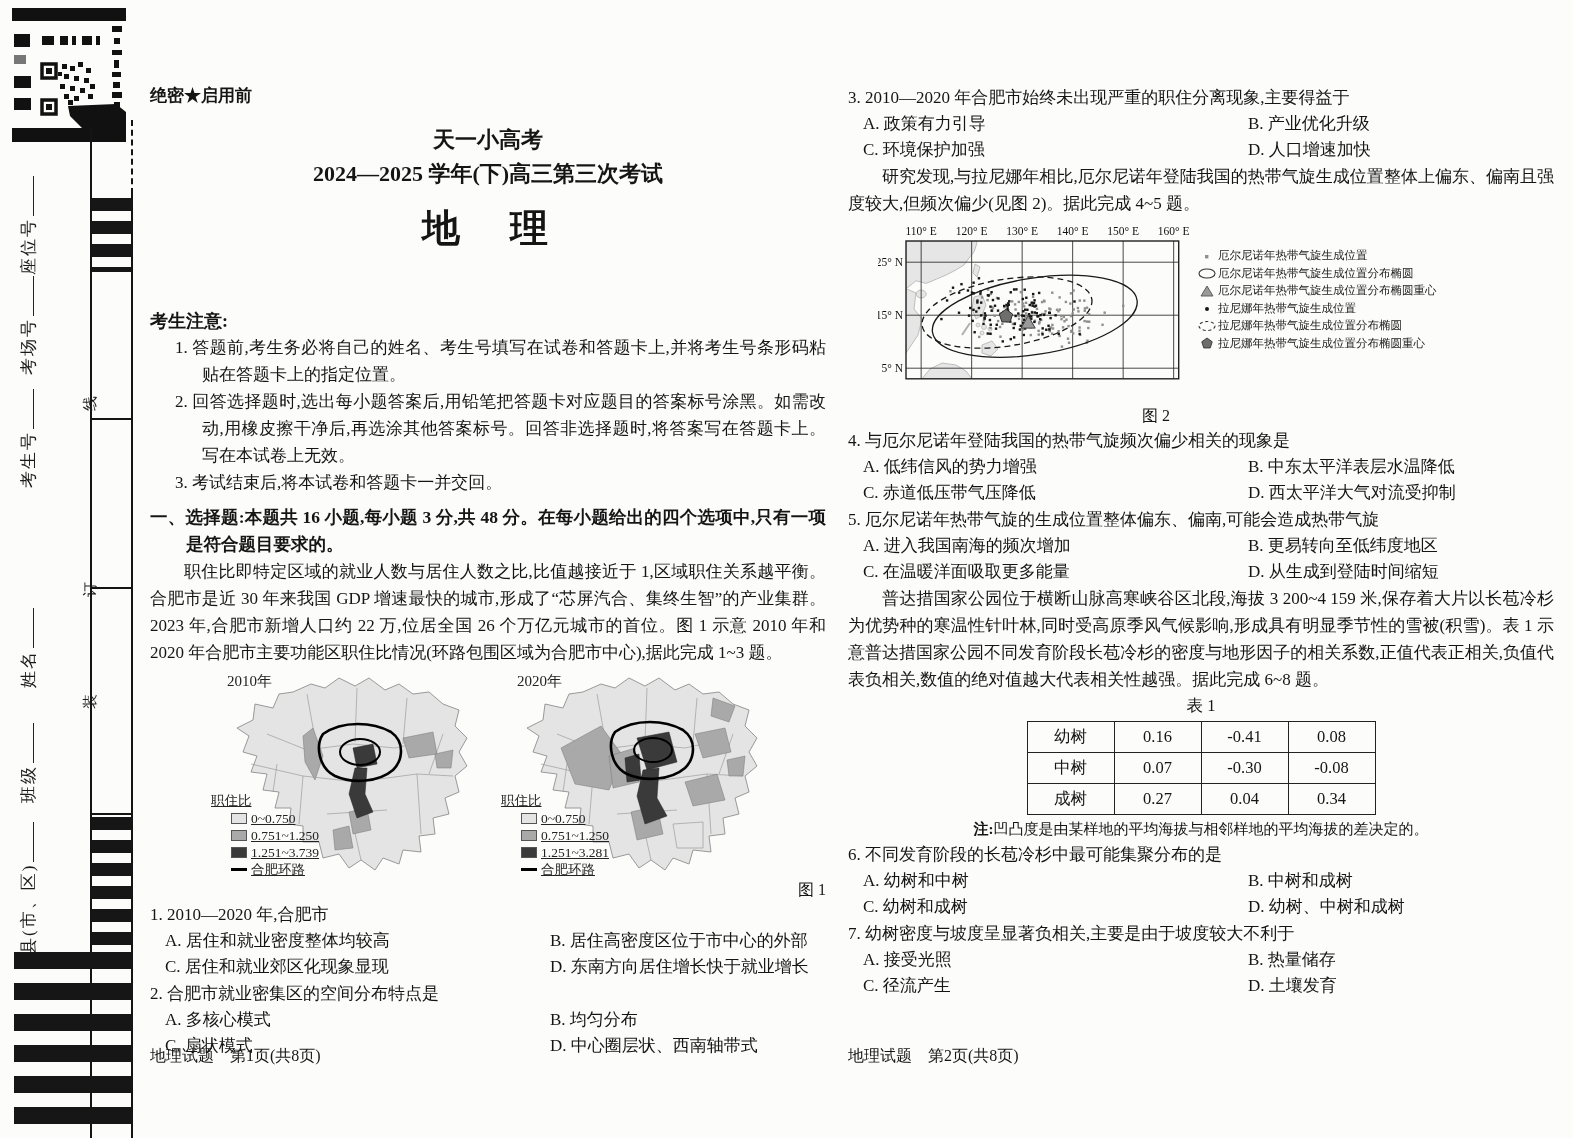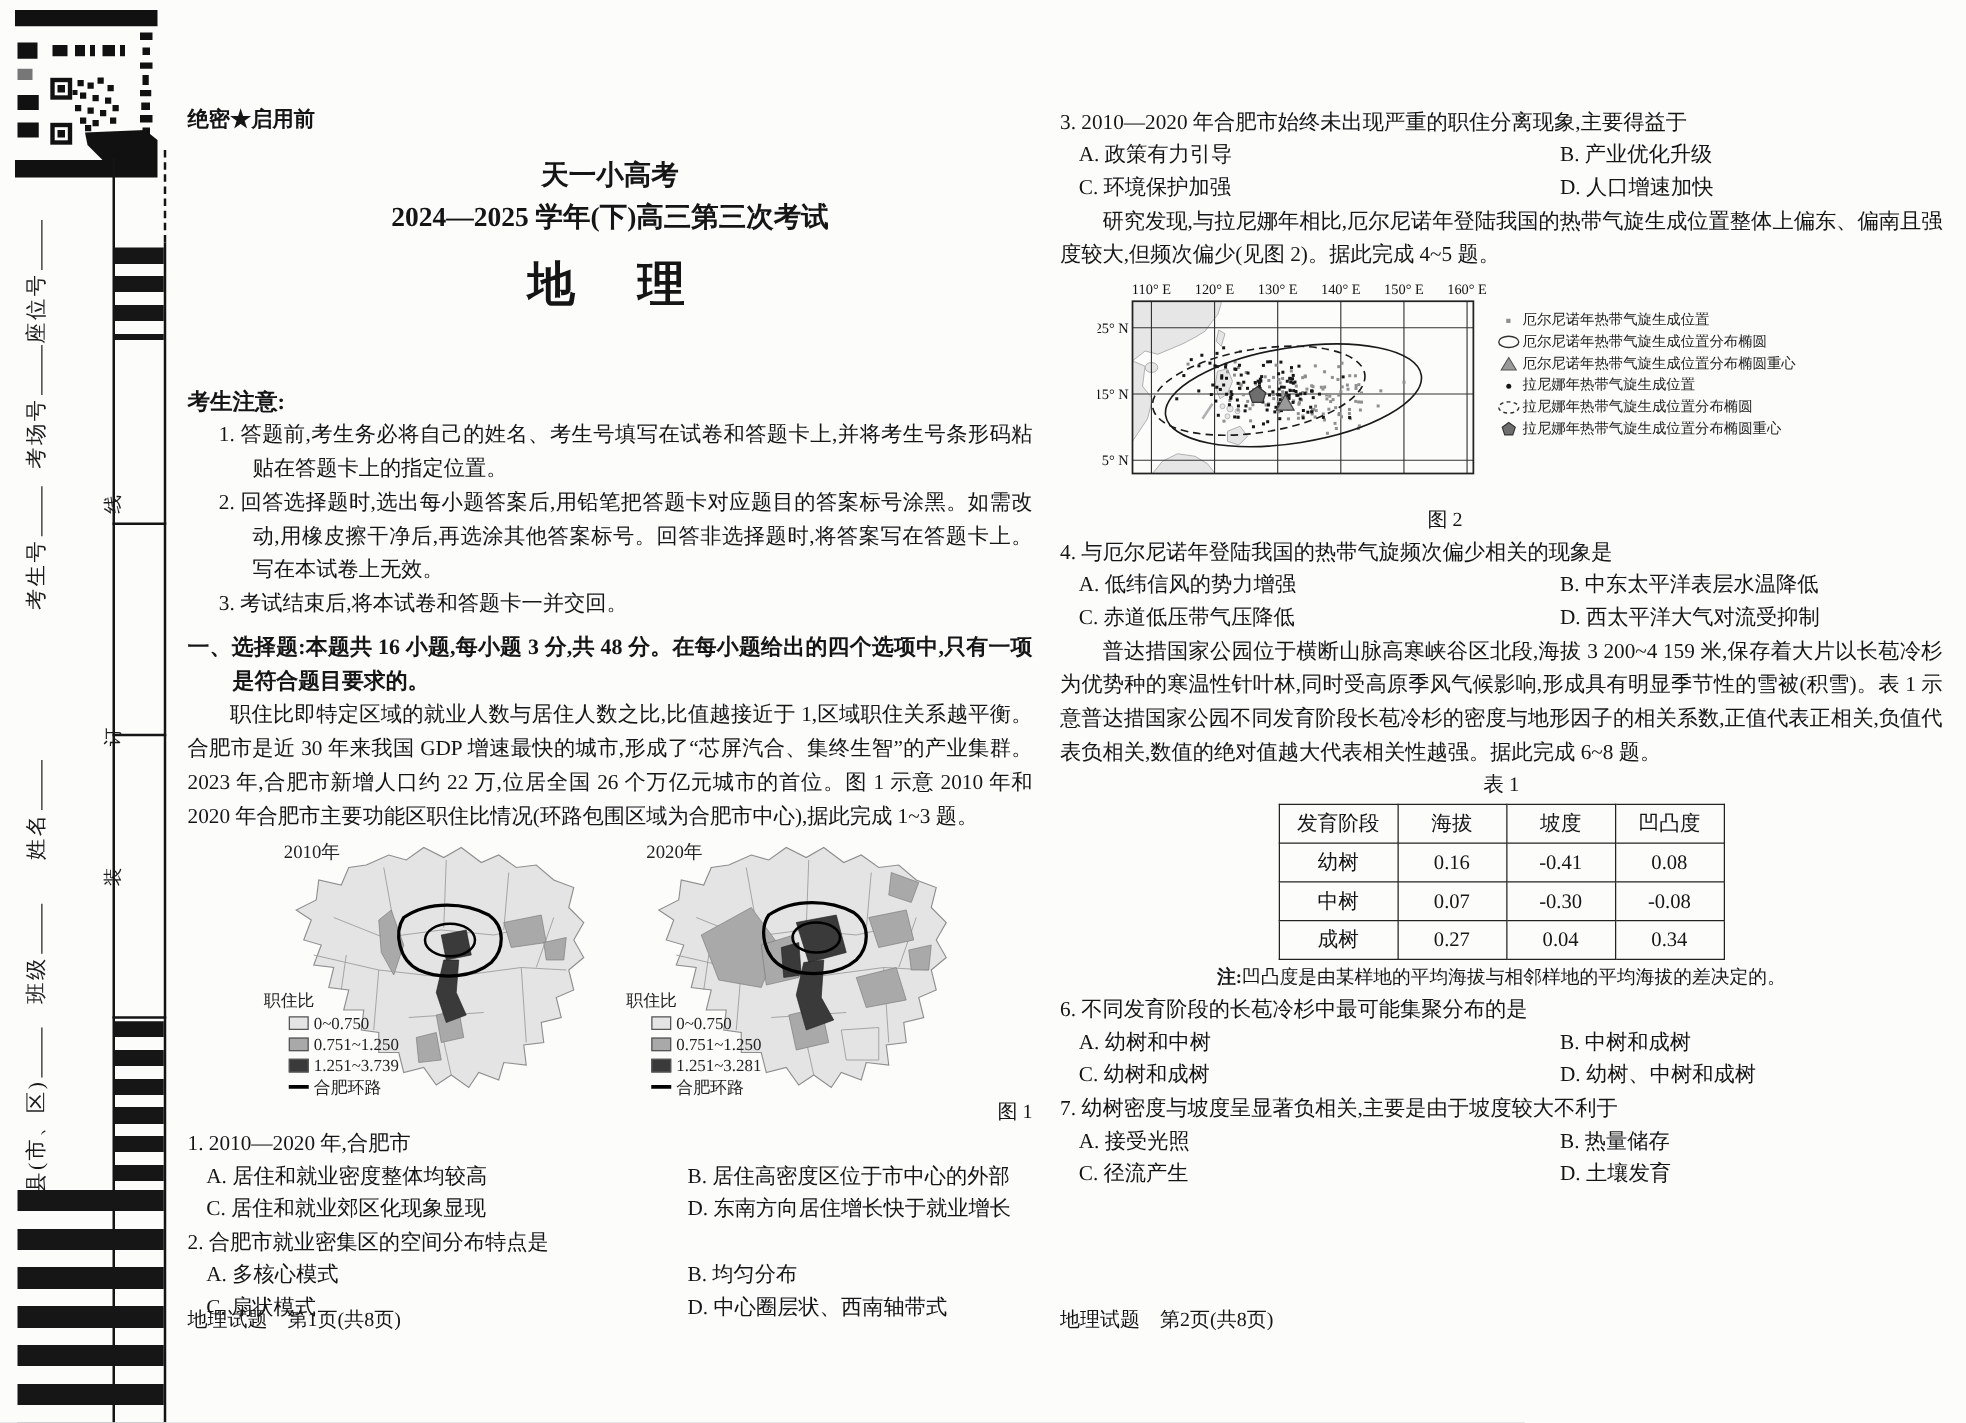--- a/index.html
+++ b/index.html
@@ -34,21 +34,21 @@
   .question{font-size:17px;line-height:26px;}
   .qstem{line-height:27px;}
   .opts{display:grid;grid-template-columns:385px auto;padding-left:15px;}
   .opts span{line-height:26px;}
   .footer{position:absolute;top:1046px;left:0;right:0;text-align:left;font-size:16px;}
   
   .fig1{margin-top:4px;}
   .fig1row{display:flex;justify-content:center;gap:14px;}
   .mapwrap{position:relative;width:276px;height:207px;}
   .map-year{position:absolute;left:22px;top:2px;font-size:15px;color:#222;font-family:Liberation Serif, serif;}
-  .maplegend{position:absolute;left:6px;top:122px;font-size:13.5px;line-height:17px;color:#222;}
+  .maplegend{position:absolute;left:6px;top:122px;font-size:13.5px;line-height:17px;color:#222;text-decoration:underline;}
   .maplegend .lt{margin-bottom:1px;}
   .lrow{display:flex;align-items:center;gap:4px;padding-left:20px;}
   .sw{display:inline-block;width:14px;height:9px;border:1px solid #555;}
   .sw.c0{background:#e4e4e4;} .sw.c1{background:#a9a9a9;} .sw.c2{background:#3a3a3a;}
   .roadline{display:inline-block;width:16px;height:3px;background:#000;}
   .figcap{text-align:right;font-size:16px;line-height:22px;margin-top:2px;}
   
   .fig2{margin-top:6px;margin-left:30px;}
   .fig2cap{text-align:center;font-size:16px;line-height:22px;padding-right:120px;}
   
@@ -614,32 +614,35 @@
     <div>
         <div class="question">
           <div class="qstem">4. 与厄尔尼诺年登陆我国的热带气旋频次偏少相关的现象是</div>
           <div class="opts">
             <span>A. 低纬信风的势力增强</span>
             <span>B. 中东太平洋表层水温降低</span>
             <span>C. 赤道低压带气压降低</span>
             <span>D. 西太平洋大气对流受抑制</span>
           </div>
         </div>
+        <div class="question">
+          <div class="qstem">5. 厄尔尼诺年热带气旋的生成位置整体偏东、偏南,可能会造成热带气旋</div>
+          <div class="opts">
+            <span>A. 进入我国南海的频次增加</span>
+            <span>B. 更易转向至低纬度地区</span>
+            <span>C. 在温暖洋面吸取更多能量</span>
+            <span>D. 从生成到登陆时间缩短</span>
+          </div>
+        </div>
       </div>
     <div class="para">普达措国家公园位于横断山脉高寒峡谷区北段,海拔 3 200~4 159 米,保存着大片以长苞冷杉为优势种的寒温性针叶林,同时受高原季风气候影响,形成具有明显季节性的雪被(积雪)。表 1 示意普达措国家公园不同发育阶段长苞冷杉的密度与地形因子的相关系数,正值代表正相关,负值代表负相关,数值的绝对值越大代表相关性越强。据此完成 6~8 题。</div>
 
     <div class="tb1cap">表 1</div>
     <table class="t1">
         <tbody id="t1body">
-          <tr>
-            <td>发育阶段</td>
-            <td>海拔</td>
-            <td>坡度</td>
-            <td>凹凸度</td>
-          </tr>
           <tr>
             <td>幼树</td>
             <td>0.16</td>
             <td>-0.41</td>
             <td>0.08</td>
           </tr>
           <tr>
             <td>中树</td>
             <td>0.07</td>
             <td>-0.30</td>

